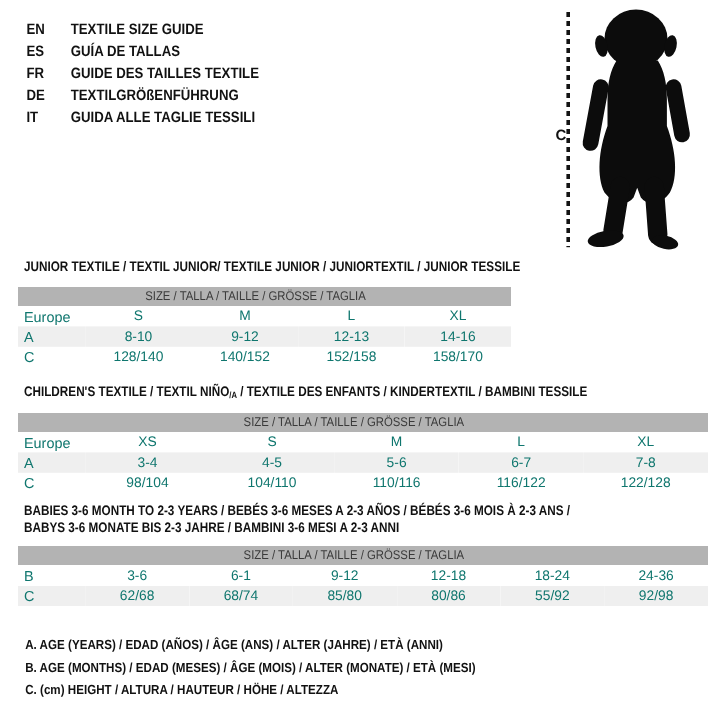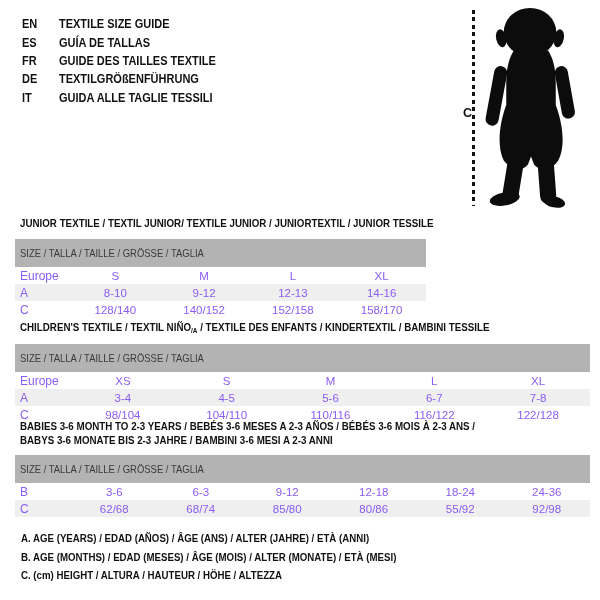--- a/index.html
+++ b/index.html
@@ -18,24 +18,24 @@
   .measure-label{position:absolute;left:463px;top:106px;font-size:12.5px;font-weight:bold;}
   .baby{position:absolute;left:484px;top:6px;width:94px;height:204px;}
 
   
   .table-title{position:absolute;left:20px;font-size:11.5px;font-weight:bold;white-space:nowrap;
                transform:scaleX(0.85);transform-origin:0 0;line-height:13.6px;}
   .sub{font-size:7.5px;vertical-align:-2px;}
 
   
   .size-table{position:absolute;left:15px;border-collapse:collapse;table-layout:fixed;}
-  .size-table td{font-size:11.5px;height:17px;padding:0;text-align:center;color:#8b5cf6;
+  .size-table td{font-size:11.5px;height:17px;padding:0;text-align:center;color:#0f766e;
                  white-space:nowrap;overflow:hidden;}
   .size-table td.label{text-align:left;padding-left:5px;font-size:12px;}
-  .size-table tr.bar td{background:#b3b3b3;height:28px;text-align:left;padding-left:5px;
+  .size-table tr.bar td{background:#b3b3b3;height:16px;text-align:center;padding-left:5px;
                         font-size:10.5px;color:#3a3a3a;}
   .bar-text{display:inline-block;transform:scaleX(0.9);transform-origin:0 50%;white-space:nowrap;}
   .size-table tr.stripe td{background:#efefef;}
 
   
   .footnotes{position:absolute;left:21px;top:529px;font-size:11px;font-weight:bold;line-height:18.6px;}
   .footnote{transform:scaleX(0.88);transform-origin:0 50%;white-space:nowrap;}
 </style>
 </head>
 <body>
@@ -176,21 +176,21 @@
         <col>
         <col>
       </colgroup>
     <tbody>
         <tr class="bar">
       <td colspan="7"><span class="bar-text">SIZE / TALLA / TAILLE / GRÖSSE / TAGLIA</span></td>
     </tr>
     <tr>
       <td class="label">B</td>
       <td>3-6</td>
-      <td>6-3</td>
+      <td>6-1</td>
       <td>9-12</td>
       <td>12-18</td>
       <td>18-24</td>
       <td>24-36</td>
     </tr>
     <tr class="stripe">
       <td class="label">C</td>
       <td>62/68</td>
       <td>68/74</td>
       <td>85/80</td>

